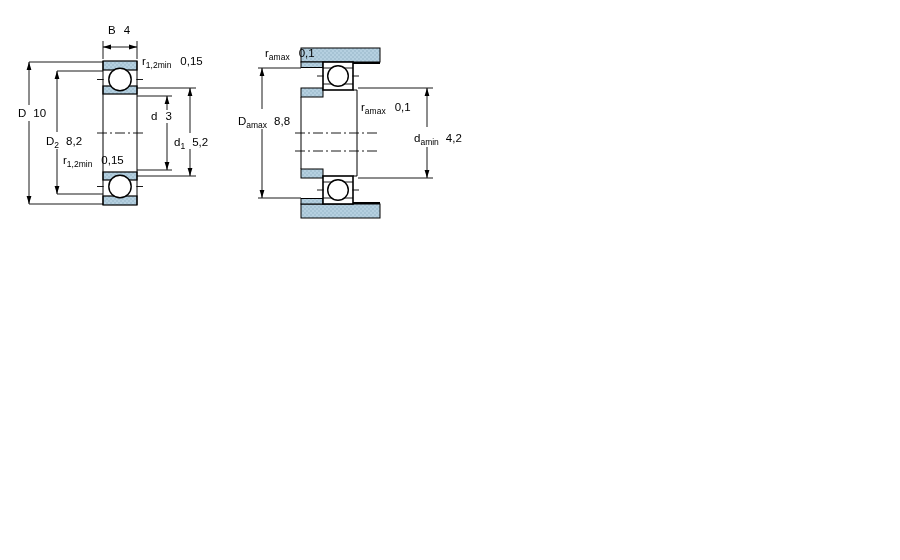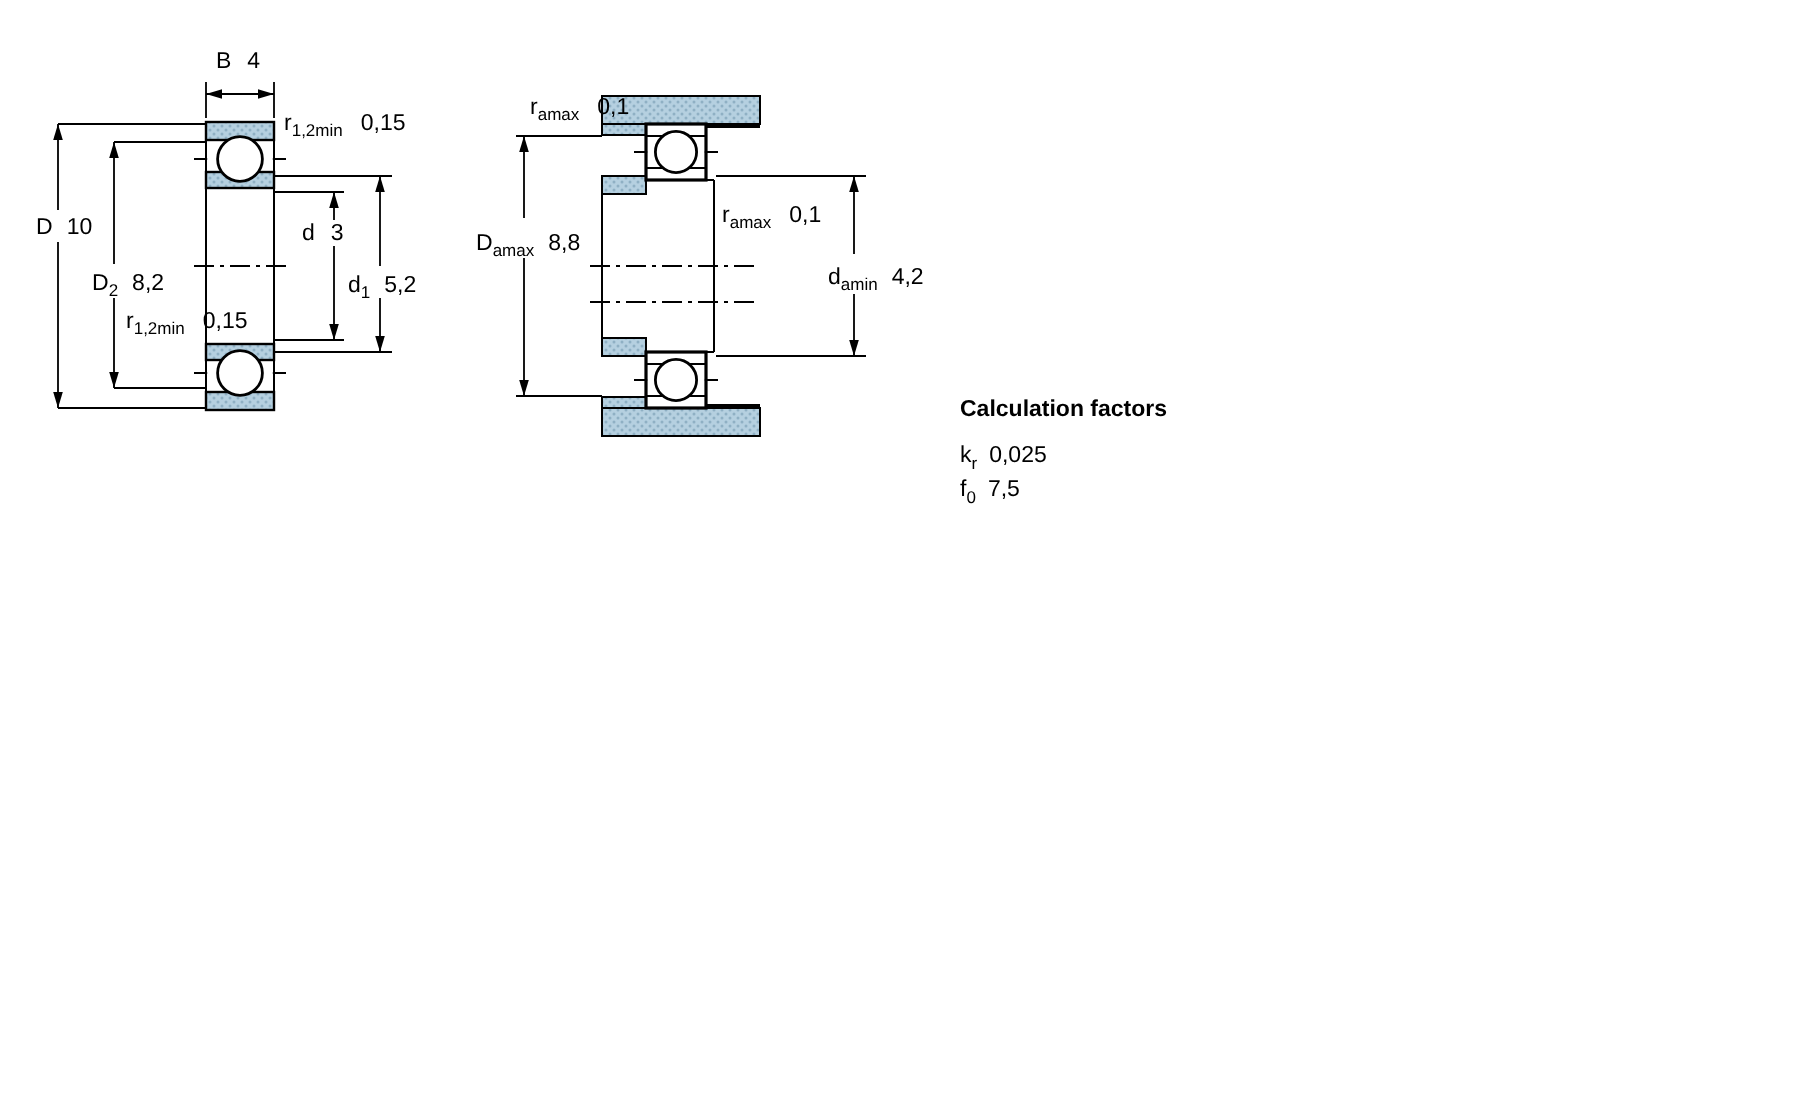--- a/index.html
+++ b/index.html
@@ -157,19 +157,14 @@
       <polygon class="arrow" points="427,88 424.6,96 429.4,96"></polygon>
       <polygon class="arrow" points="427,178 424.6,170 429.4,170"></polygon>
       <text x="414" y="142"><tspan>d</tspan><tspan class="sub" dy="3">amin</tspan><tspan dy="-3" dx="7">4,2</tspan></text>
     </g>
 
     <text x="265" y="57"><tspan>r</tspan><tspan class="sub" dy="3">amax</tspan><tspan dy="-3" dx="9">0,1</tspan></text>
     <text x="361" y="111"><tspan>r</tspan><tspan class="sub" dy="3">amax</tspan><tspan dy="-3" dx="9">0,1</tspan></text>
   </g>
 </svg>
 
-<div id="calc-factors">
-  <div class="title">Calculation factors</div>
-  <div class="row"><span>k</span><sub>r</sub><span class="val">0,025</span></div>
-  <div class="row"><span>f</span><sub>0</sub><span class="val">7,5</span></div>
-</div>
 
 </div>
 
 </body></html>

